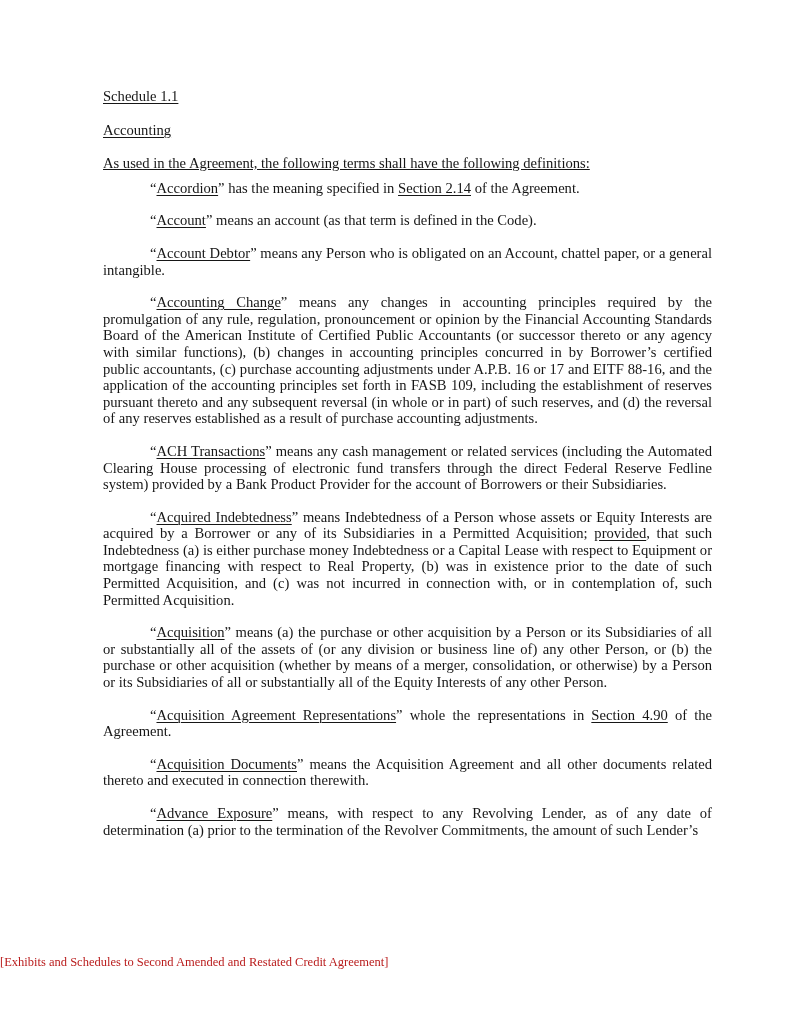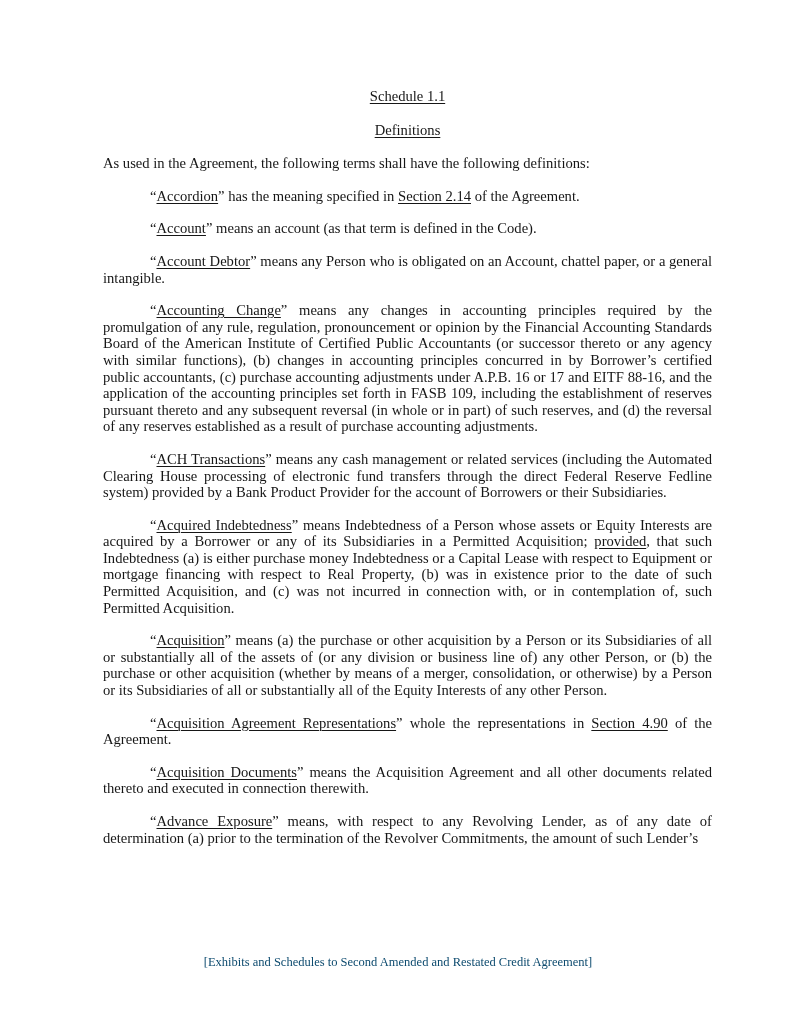--- a/index.html
+++ b/index.html
@@ -2,38 +2,38 @@
 <html><head>
 <meta charset="utf-8">
 <style>
   html, body { margin: 0; padding: 0; background: #ffffff; }
   body { width: 799px; height: 1034px; position: relative; overflow: hidden; }
   .page {
     position: absolute; left: 103px; top: 88px; width: 609px;
     font-family: "Liberation Serif", serif; font-size: 14.6px; line-height: 16.6px;
     color: #161616; text-align: justify;
   }
-  .center { text-align: center; }
+  .center { }
   .title { margin: 0 0 17px 0; }
   .u { text-decoration: underline; text-underline-offset: 2px; text-decoration-thickness: 1px; }
   p { margin: 0 0 16px 0; }
   .def { text-indent: 47px; }
-  .intro { margin-bottom: 16px; }
+  .intro { margin-bottom: 8px; text-decoration: underline; }
   .footer {
     position: absolute; left: 0; width: 796px; top: 955px;
     font-family: "Liberation Serif", serif; font-size: 12.5px; line-height: 14.5px;
-    color: #0c4a6e; text-align: center;
+    color: #b91c1c; text-align: left;
   }
 </style>
 </head>
 <body>
 
 <div class="page">
   <div class="center title"><span class="u">Schedule 1.1</span></div>
-  <div class="center title"><span class="u">Definitions</span></div>
+  <div class="center title"><span class="u">Accounting</span></div>
   <p class="intro">As used in the Agreement, the following terms shall have the following definitions:</p>
 
   <p class="def"><span>“</span><span class="u">Accordion</span><span>”</span><span> has the meaning specified in </span><span class="u">Section 2.14</span><span> of the Agreement.</span></p>
 
   <p class="def"><span>“</span><span class="u">Account</span><span>”</span><span> means an account (as that term is defined in the Code).</span></p>
 
   <p class="def"><span>“</span><span class="u">Account Debtor</span><span>”</span><span> means any Person who is obligated on an Account, chattel paper, or a general intangible.</span></p>
 
   <p class="def"><span>“</span><span class="u">Accounting Change</span><span>”</span><span> means any changes in accounting principles required by the promulgation of any rule, regulation, pronouncement or opinion by the Financial Accounting Standards Board of the American Institute of Certified Public Accountants (or successor thereto or any agency with similar functions), (b) changes in accounting principles concurred in by Borrower’s certified public accountants, (c) purchase accounting adjustments under A.P.B. 16 or 17 and EITF 88-16, and the application of the accounting principles set forth in FASB 109, including the establishment of reserves pursuant thereto and any subsequent reversal (in whole or in part) of such reserves, and (d) the reversal of any reserves established as a result of purchase accounting adjustments.</span></p>
 

